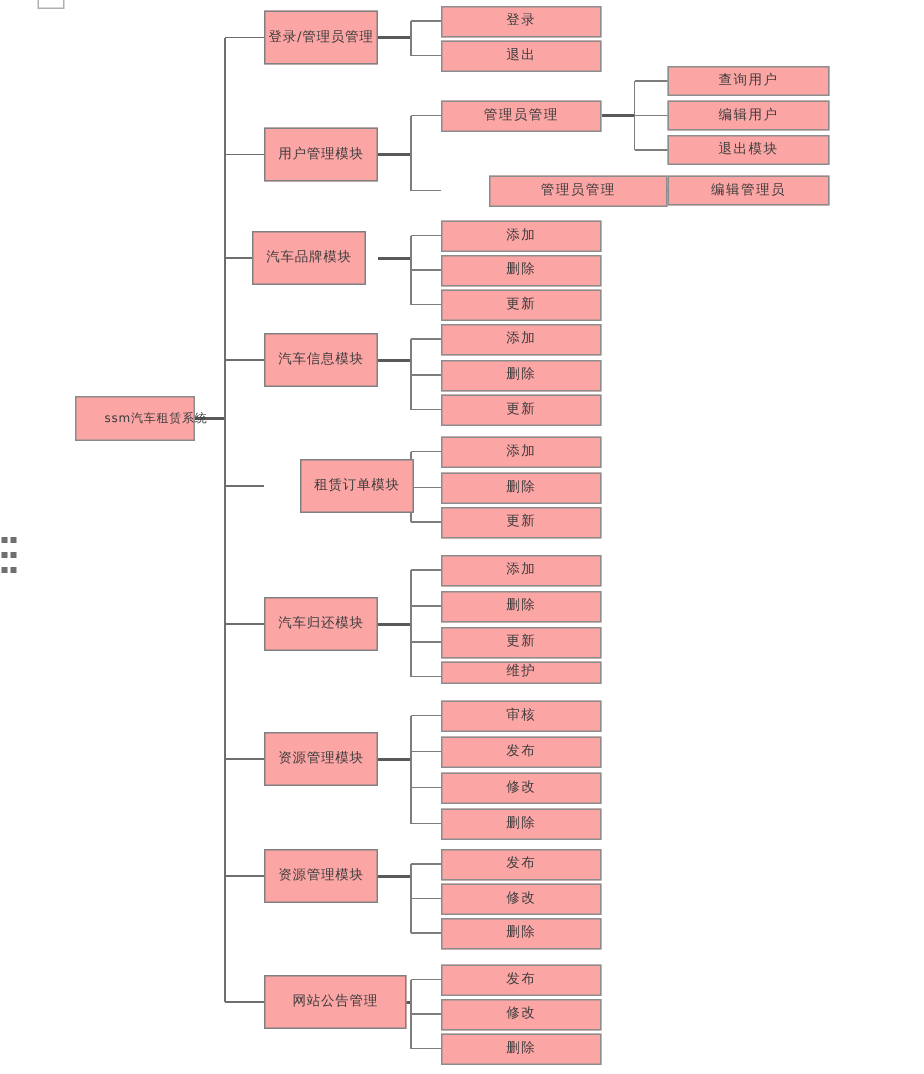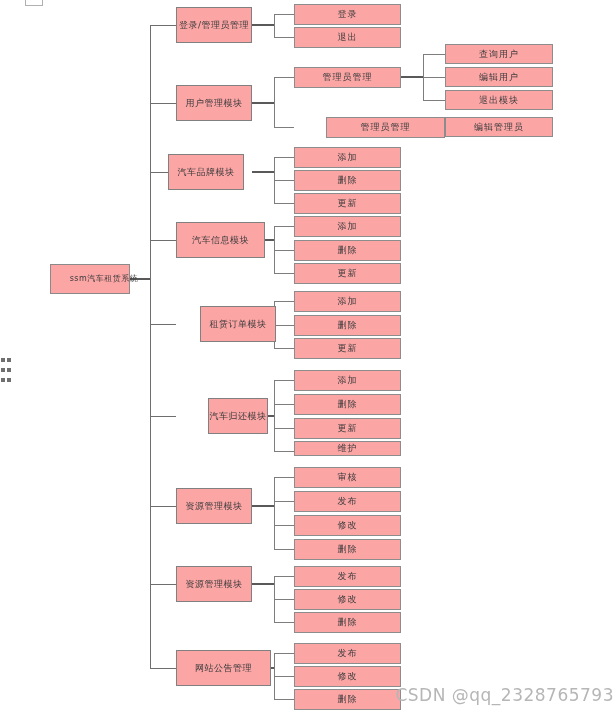--- a/index.html
+++ b/index.html
@@ -117,29 +117,29 @@
       <div class="node lv2" style="left: 294px; top: 67px; width: 107px; height: 21px;">管理员管理</div>
       <div class="node lv3" style="left: 445px; top: 44px; width: 108px; height: 20px; text-align: right;">查询用户</div>
       <div class="node lv3" style="left: 445px; top: 67px; width: 108px; height: 20px;">编辑用户</div>
       <div class="node lv3" style="left: 445px; top: 90px; width: 108px; height: 20px;">退出模块</div>
       <div class="node lv2" style="left: 294px; top: 117px; width: 119px; height: 21px; margin-left: 32px;">管理员管理</div>
       <div class="node lv3" style="left: 445px; top: 117px; width: 108px; height: 20px; text-align: right;">编辑管理员</div>
       <div class="node lv1" style="left: 168px; top: 154px; width: 76px; height: 36px;">汽车品牌模块</div>
       <div class="node lv2" style="left: 294px; top: 147px; width: 107px; height: 21px;">添加</div>
       <div class="node lv2" style="left: 294px; top: 170px; width: 107px; height: 21px;">删除</div>
       <div class="node lv2" style="left: 294px; top: 193px; width: 107px; height: 21px;">更新</div>
-      <div class="node lv1" style="left: 176px; top: 222px; width: 89px; height: 36px;">汽车信息模块</div>
+      <div class="node lv1" style="left: 176px; top: 222px; width: 76px; height: 36px;">汽车信息模块</div>
       <div class="node lv2" style="left: 294px; top: 216px; width: 107px; height: 21px;">添加</div>
       <div class="node lv2" style="left: 294px; top: 240px; width: 107px; height: 21px;">删除</div>
       <div class="node lv2" style="left: 294px; top: 263px; width: 107px; height: 21px;">更新</div>
       <div class="node lv1" style="left: 176px; top: 306px; width: 76px; height: 36px; margin-left: 24px;">租赁订单模块</div>
       <div class="node lv2" style="left: 294px; top: 291px; width: 107px; height: 21px;">添加</div>
       <div class="node lv2" style="left: 294px; top: 315px; width: 107px; height: 21px;">删除</div>
       <div class="node lv2" style="left: 294px; top: 338px; width: 107px; height: 21px;">更新</div>
-      <div class="node lv1" style="left: 176px; top: 398px; width: 60px; height: 36px; margin-left: 32px;">汽车归还模块</div>
+      <div class="node lv1" style="left: 176px; top: 398px; width: 76px; height: 36px;">汽车归还模块</div>
       <div class="node lv2" style="left: 294px; top: 370px; width: 107px; height: 21px;">添加</div>
       <div class="node lv2" style="left: 294px; top: 394px; width: 107px; height: 21px;">删除</div>
       <div class="node lv2" style="left: 294px; top: 418px; width: 107px; height: 21px;">更新</div>
       <div class="node lv2" style="left: 294px; top: 441px; width: 107px; height: 15px;">维护</div>
       <div class="node lv1" style="left: 176px; top: 488px; width: 76px; height: 36px;">资源管理模块</div>
       <div class="node lv2" style="left: 294px; top: 467px; width: 107px; height: 21px;">审核</div>
       <div class="node lv2" style="left: 294px; top: 491px; width: 107px; height: 21px;">发布</div>
       <div class="node lv2" style="left: 294px; top: 515px; width: 107px; height: 21px;">修改</div>
       <div class="node lv2" style="left: 294px; top: 539px; width: 107px; height: 21px;">删除</div>
       <div class="node lv1" style="left: 176px; top: 566px; width: 76px; height: 36px;">资源管理模块</div>
@@ -154,14 +154,13 @@
 
   <span id="drag-handle" title="">
     <i></i>
       <i></i>
     <i></i>
       <i></i>
     <i></i>
       <i></i>
   </span>
 
-  <div id="watermark">CSDN @qq_2328765793</div>
 </div>
 
 </body></html>

